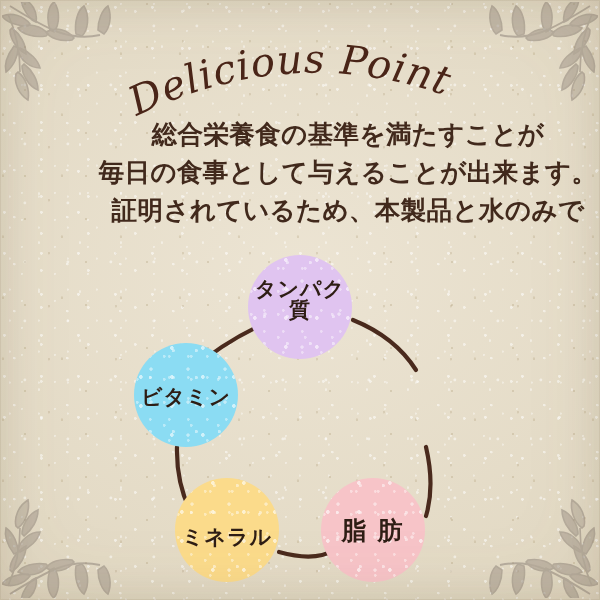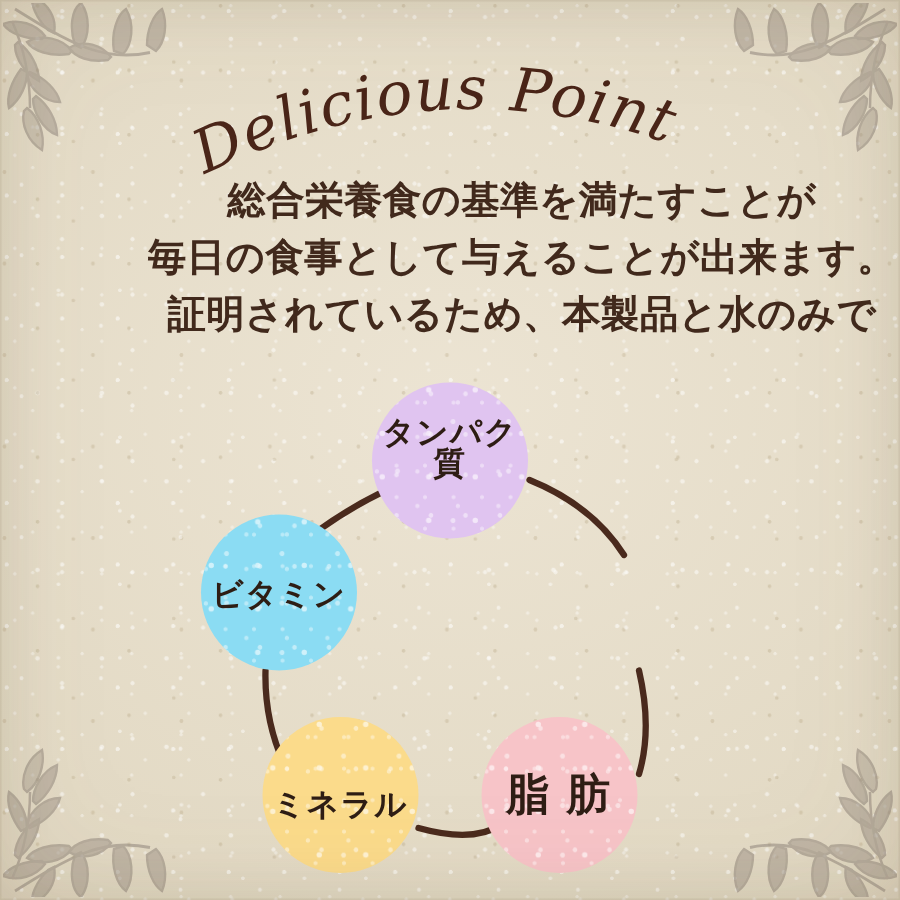--- a/index.html
+++ b/index.html
@@ -108,35 +108,35 @@
   .node {
     position: absolute;
     width: 104px;
     height: 104px;
     border-radius: 50%;
     display: flex;
     align-items: center;
     justify-content: center;
     text-align: center;
     color: #2e1d14;
-    font-family: Liberation Serif, serif;
+    font-family: Liberation Sans, sans-serif;
     font-weight: 700;
     letter-spacing: 1px;
     line-height: 1;
   }
   .node .node-label { position: relative; z-index: 2; }
   .node-protein  { left: 138px; top: 15px;  }
   .node-fiber    { left: 254px; top: 103px; }
   .node-fat      { left: 211px; top: 238px; }
   .node-vitamin  { left: 65px;  top: 238px; }
   .node-mineral  { left: 24px;  top: 103px; }
 
   .node-protein .node-label { font-size: 21px; transform: translateY(-8px); }
   .node-fiber   .node-label { font-size: 25px; letter-spacing: 5px; transform: translateX(3px); }
-  .node-fat     .node-label { font-size: 29px; letter-spacing: 2px; }
+  .node-fat     .node-label { font-size: 25px; letter-spacing: 2px; }
   .node-vitamin .node-label { font-size: 21px; transform: translateY(6px); }
   .node-mineral .node-label { font-size: 21px; transform: translateY(1px); }
 
   
   .node::before {
     content: "";
     position: absolute;
     inset: 0;
     border-radius: 50%;
     z-index: 1;

